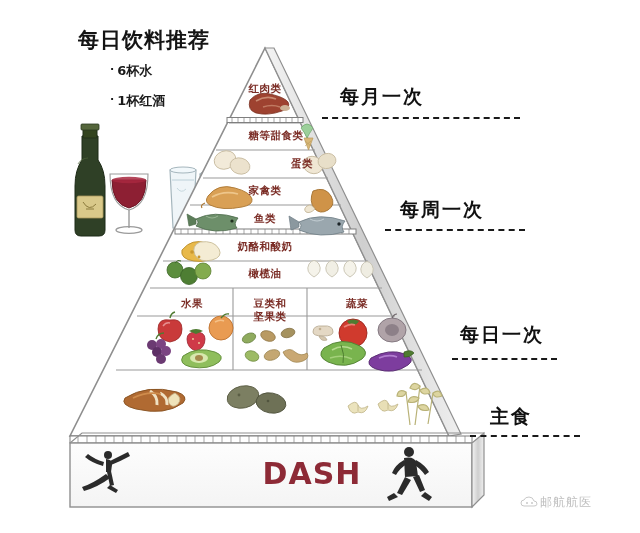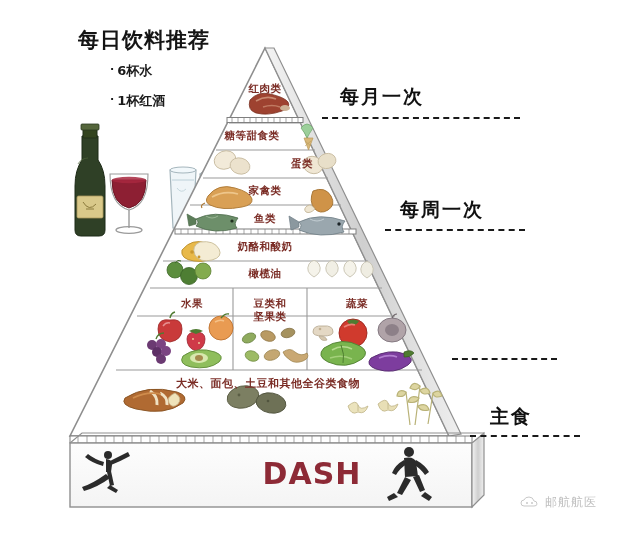--- a/index.html
+++ b/index.html
@@ -52,21 +52,21 @@
 
   
   .dash-text{
     position:absolute;left:50%;top:456px;transform:translateX(-50%);
     font-size:30px;font-weight:700;color:#8d2a36;letter-spacing:1px;
   }
 
   
   .wm{
     position:absolute;left:520px;top:494px;
-    display:flex;align-items:center;gap:5px;
+    display:flex;align-items:center;
     opacity:.55;
   }
   .wm-text{font-size:12px;color:#8a8a8a;letter-spacing:1px;white-space:nowrap;}
 </style>
 </head>
 <body>
 
 <div id="stage">
 
   <div class="bev-title">每日饮料推荐</div>
@@ -436,46 +436,48 @@
       <path d="M405,477 l-8,16 l5,2 l9,-15 z"></path>
       <path d="M413,477 l7,15 l5,-2 l-6,-15 z"></path>
       <path d="M394,493 l-7,4 l2,4 l9,-4 z"></path>
       <path d="M425,492 l7,5 l-3,4 l-8,-5 z"></path>
       <path d="M416,460 q9,5 13,12 l-4,3 q-5,-7 -12,-11 z"></path>
       <path d="M404,460 q-9,5 -12,13 l4,2 q4,-7 11,-11 z"></path>
     </g>
   </svg>
 
   <div class="tlabel" style="left:265px;top:82px;">红肉类</div>
-  <div class="tlabel" style="left:252px;top:129px;">糖等甜食类</div>
+  <div class="tlabel" style="left:276px;top:129px;">糖等甜食类</div>
   <div class="tlabel" style="left:265px;top:157px;margin-left:37px;">蛋类</div>
   <div class="tlabel" style="left:265px;top:184px;">家禽类</div>
   <div class="tlabel" style="left:265px;top:212px;">鱼类</div>
   <div class="tlabel" style="left:265px;top:240px;">奶酪和酸奶</div>
   <div class="tlabel" style="left:265px;top:267px;">橄榄油</div>
 
   <div class="tlabel" style="left:192px;top:297px;">水果</div>
   <div class="tlabel two-line" style="left:270px;top:297px;">
     <span>豆类和</span><br>
     <span>坚果类</span>
   </div>
   <div class="tlabel" style="left:357px;top:297px;">蔬菜</div>
 
-  <div class="tlabel" style="left:268px;top:376px;font-size:11px;">大米、面包、土豆和其他全谷类食物</div>
 
   <div class="callout" style="left:340px;top:84px;">
     <span class="ctext">每月一次</span>
   </div>
   <div class="dashline" style="left:322px;top:117px;width:198px;"></div>
 
   <div class="callout" style="left:400px;top:197px;">
     <span class="ctext">每周一次</span>
   </div>
   <div class="dashline" style="left:385px;top:229px;width:140px;"></div>
 
+  <div class="callout" style="left:460px;top:322px;">
+    <span class="ctext">每日一次</span>
+  </div>
   <div class="dashline" style="left:452px;top:358px;width:105px;"></div>
 
   <div class="callout" style="left:490px;top:404px;">
     <span class="ctext">主食</span>
   </div>
   <div class="dashline" style="left:470px;top:435px;width:110px;"></div>
 
   <div class="dash-text">DASH</div>
 
   <div class="wm">

